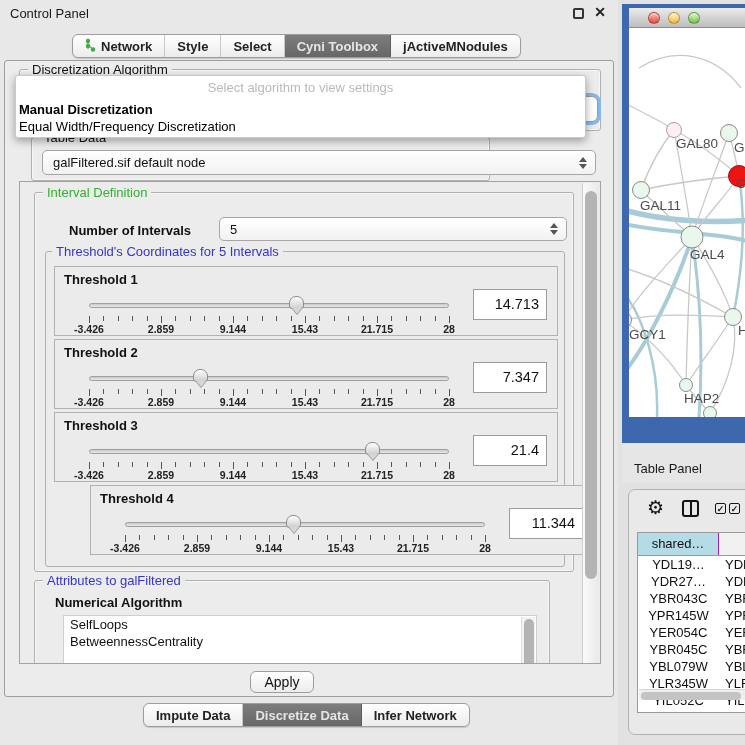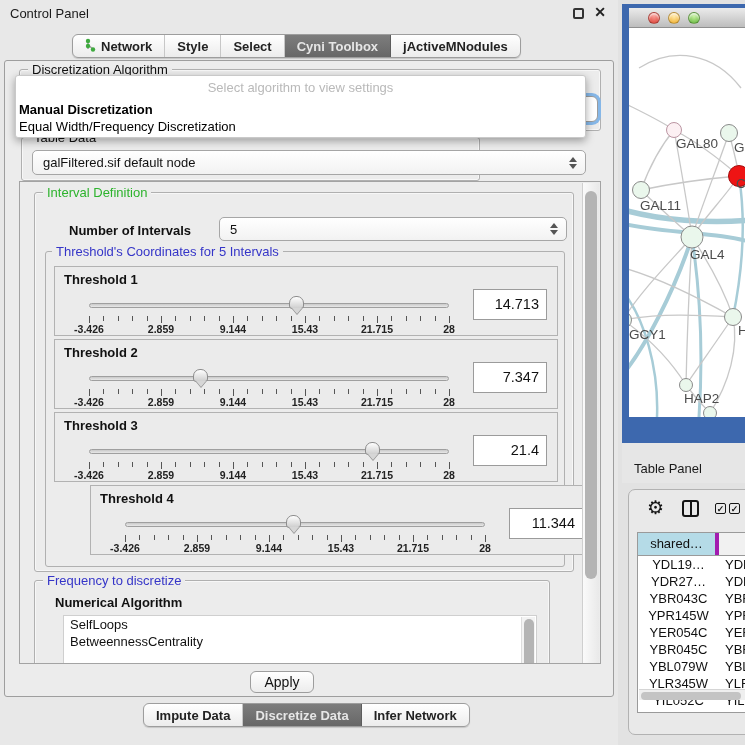--- a/index.html
+++ b/index.html
@@ -38,21 +38,21 @@
 
   
   #algo-popup { position:absolute; left:10px; top:14px; width:571px; height:63px; background:#fff;
     border:1px solid #c9c9c9; border-radius:3px; box-shadow:0 3px 9px rgba(0,0,0,.35); z-index:30; }
   #popup-prompt { position:absolute; left:0; right:0; top:4px; text-align:center; font-size:13px; color:#b9b9b9; }
   .popup-opt { position:absolute; left:3px; font-size:13px; color:#000; white-space:nowrap; }
   #popup-opt-0 { top:26px; font-weight:bold; }
   #popup-opt-1 { top:43px; }
 
   
-  #grp-table { left:16px; top:76px; width:459px; height:44px; }
+  #grp-table { left:26px; top:76px; width:459px; height:44px; }
   .combo { position:absolute; background:linear-gradient(#ffffff,#f2f2f2); border:1px solid #a6a6a6;
     border-radius:5px; font-size:13px; color:#111; line-height:23px; padding-left:10px; }
   .spinner { position:absolute; right:9px; top:50%; transform:translateY(-50%); width:7px; height:12px; }
   .spinner:before, .spinner:after { content:""; position:absolute; left:0; border-left:4px solid transparent; border-right:4px solid transparent; }
   .spinner:before { top:0; border-bottom:5px solid #555; }
   .spinner:after  { bottom:0; border-top:5px solid #555; }
   #table-combo { left:10px; top:12px; width:554px; height:25px; }
 
   
   #scrollpane { position:absolute; left:14px; top:120px; width:582px; height:483px;
@@ -116,21 +116,21 @@
   #tp-toolbar { position:absolute; left:0; top:0; width:100%; height:40px; }
   #gear-icon { position:absolute; left:18px; top:8px; font-size:19px; color:#141414; line-height:20px; }
   #cols-icon { position:absolute; left:53px; top:10px; width:17px; height:17px; border:2px solid #141414; border-radius:3px; }
   #cols-icon:before { content:""; position:absolute; left:5.5px; top:0; width:2px; height:13px; background:#141414; }
   .cb-icon { position:absolute; top:13px; width:11px; height:11px; border:1.5px solid #141414; border-radius:2px;
     font-size:9px; line-height:10px; text-align:center; color:#141414; font-weight:bold; }
   #cb1 { left:86px; } #cb2 { left:100px; }
 
   #tp-table { position:absolute; left:8px; top:42px; width:122px; height:181px; background:#fff; border:1px solid #9a9a9a; border-right:none; overflow:hidden; }
   #tp-header { display:flex; height:23px; border-bottom:1px solid #9a9a9a; font-size:13px; color:#111; }
-  #tp-header .hc1 { width:81px; background:#b5dbe7; border-right:4px solid #a21caf; text-align:center; line-height:22px; }
+  #tp-header .hc1 { width:81px; background:#b5dbe7; border-right:1px solid #a21caf; text-align:center; line-height:22px; }
   #tp-header .hc2 { flex:1; background:#f1f1f1; padding-left:4px; line-height:22px; text-align:right; padding-right:2px; }
   .tp-row { display:flex; height:17px; font-size:13px; color:#111; }
   .tp-row .c1 { width:81px; text-align:center; line-height:17px; }
   .tp-row .c2 { flex:1; padding-left:6px; line-height:17px; white-space:nowrap; overflow:hidden; }
   #tp-hscroll { position:absolute; left:1px; bottom:12px; width:120px; height:11px; background:#efefef; border-top:1px solid #d5d5d5; }
   #tp-hscroll .thumb { position:absolute; left:2px; top:1.5px; width:100px; height:8px; border-radius:4px; background:#c4c4c4; }
 </style>
 </head>
 <body>
 
@@ -381,21 +381,21 @@
                     <span style="left: 100%;">28</span>
                   </div>
     </div>
     <div class="valuebox">11.344</div>
   </div>
 </div>
         </div>
       </div>
 
       <div id="grp-attr" class="group">
-        <span class="gtitle blue">Frequency to discretize</span>
+        <span class="gtitle blue">Attributes to galFiltered</span>
         <span id="attr-subtitle">Numerical Algorithm</span>
         <div id="attr-list">
           <div id="attr-items">
               <div class="item">SelfLoops</div>
               <div class="item">BetweennessCentrality</div>
             </div>
           <div id="attr-scroll">
               <div class="thumb"></div>
             </div>
         </div>

